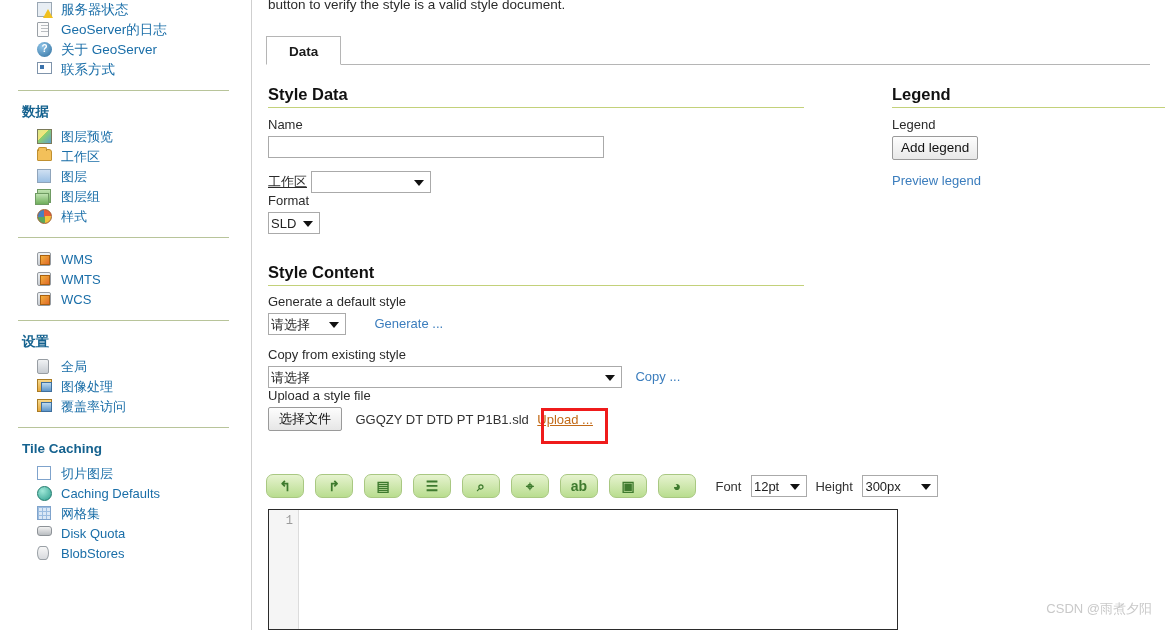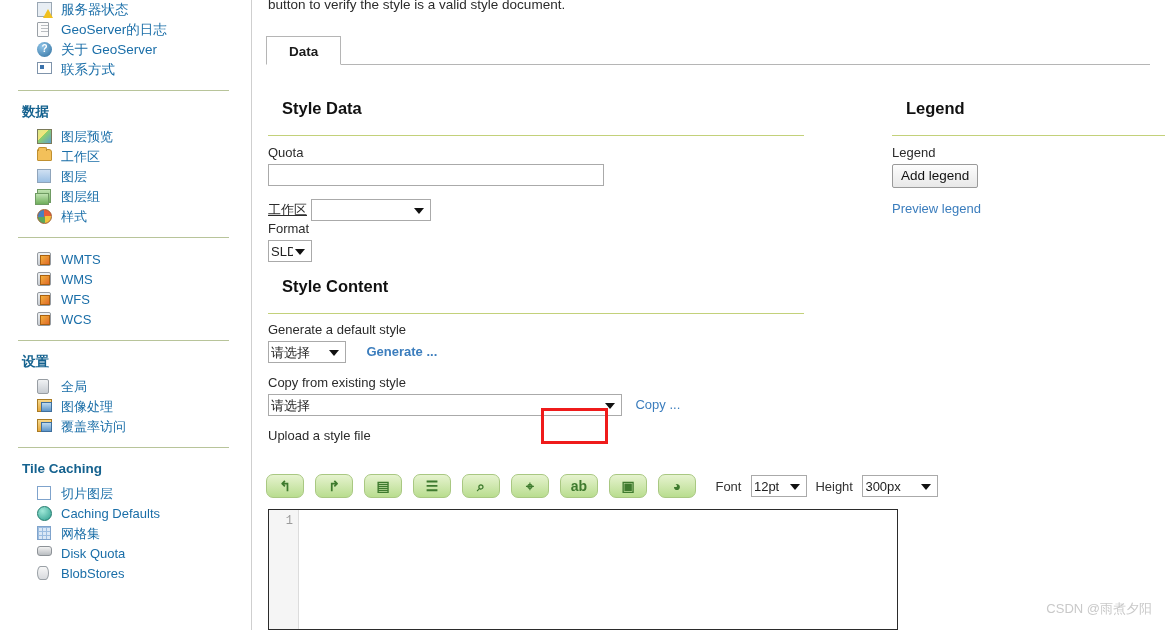--- a/index.html
+++ b/index.html
@@ -111,21 +111,21 @@
   .tab {
     position:absolute; left:0; top:0; height:29px;
     padding: 0 22px; line-height:29px;
     font-size:13.5px; font-weight:bold; color:#1a1a1a;
     background:#fff; border:1px solid #b5b5b5; border-bottom:1px solid #fff;
     z-index:2;
   }
 
   
   .sec-title {
-    font-size:16.5px; font-weight:bold; color:#111; margin:14px;
+    font-size:16.5px; font-weight:bold; color:#111; margin:0;
     padding-bottom:3px; line-height:20px;
   }
   .sec-rule { height:0; border-bottom:1px solid #c3d17a; }
 
   .fld-label { font-size:13px; color:#2b2b2b; margin:0 0 3px 0; line-height:16px; }
   .fld-label.link { color:#2b2b2b; text-decoration:underline; display:inline-block; }
 
   input.text {
     width:336px; height:22px; border:1px solid #aaaaaa; background:#fff;
     font-size:13px; padding:0 4px; font-family:"Liberation Sans",sans-serif;
@@ -275,33 +275,27 @@
             </li>
           </ul>
         </div>
         <div class="group">
           <div class="divider"></div>
           <ul class="nav-list">
             <li class="nav-item">
               <span class="ico">
                 <span class="ic-service" style="position:absolute;left:0;top:0;"></span>
               </span>
+              <span class="lbl">WMS</span>
+            </li>
+            <li class="nav-item">
+              <span class="ico">
+                <span class="ic-service" style="position:absolute;left:0;top:0;"></span>
+              </span>
               <span class="lbl">WMTS</span>
-            </li>
-            <li class="nav-item">
-              <span class="ico">
-                <span class="ic-service" style="position:absolute;left:0;top:0;"></span>
-              </span>
-              <span class="lbl">WMS</span>
-            </li>
-            <li class="nav-item">
-              <span class="ico">
-                <span class="ic-service" style="position:absolute;left:0;top:0;"></span>
-              </span>
-              <span class="lbl">WFS</span>
             </li>
             <li class="nav-item">
               <span class="ico">
                 <span class="ic-service" style="position:absolute;left:0;top:0;"></span>
               </span>
               <span class="lbl">WCS</span>
             </li>
           </ul>
         </div>
         <div class="group">
@@ -374,73 +368,78 @@
 
     <div class="tabrow">
       <div class="tab">Data</div>
     </div>
 
     <div style="position:absolute;left:16px;top:84px;width:536px;">
       <div class="sec-title">Style Data</div>
       <div class="sec-rule"></div>
 
       <div style="margin-top:9px;">
-        <div class="fld-label">Quota</div>
+        <div class="fld-label">Name</div>
         <input class="text" type="text" value="" style="">
       </div>
 
       <div style="margin-top:13px;">
         <div class="fld-label link">工作区</div>
         <div class="selwrap">
           <select class="sel" style="width:120px;">
             <option></option>
           </select>
           <span class="carat"></span>
         </div>
       </div>
 
       <div style="">
         <div class="fld-label">Format</div>
         <div class="selwrap">
-          <select class="sel" style="width:44px;padding-right:18px;">
+          <select class="sel" style="width:52px;padding-right:18px;">
             <option>SLD</option>
           </select>
           <span class="carat"></span>
         </div>
       </div>
     </div>
 
     <div style="position:absolute;left:16px;top:262px;width:536px;">
       <div class="sec-title">Style Content</div>
       <div class="sec-rule"></div>
 
       <div style="margin-top:8px;">
         <div class="fld-label">Generate a default style</div>
         <div class="selwrap">
           <select class="sel" style="width:78px;padding-right:20px;">
             <option>请选择</option>
           </select>
           <span class="carat"></span>
         </div>
-        <a class="lnk" href="#" style="margin-left:16px;font-weight:bold;">Generate ...</a>
+        <a class="lnk" href="#" style="margin-left:24px;">Generate ...</a>
       </div>
 
       <div style="margin-top:12px;">
         <div class="fld-label">Copy from existing style</div>
         <div class="selwrap">
           <select class="sel" style="width:354px;padding-right:20px;">
             <option>请选择</option>
           </select>
           <span class="carat"></span>
         </div>
         <a class="lnk" href="#" style="margin-left:9px;">Copy ...</a>
       </div>
 
-      <div style="margin-top:12px;">
+      <div style="">
         <div class="fld-label">Upload a style file</div>
+        <div style="margin-top:2px;white-space:nowrap;">
+          <span class="btnfile">选择文件</span>
+          <span class="filename">GGQZY DT DTD PT P1B1.sld</span>
+          <a class="upload-link" href="#" style="margin-left:4px;">Upload ...</a>
+        </div>
       </div>
     </div>
 
     <div class="redbox" style="left:289px;top:408px;width:67px;height:36px;"></div>
 
     <div style="position:absolute;left:640px;top:84px;width:273px;">
       <div class="sec-title">Legend</div>
       <div class="sec-rule"></div>
       <div style="margin-top:9px;">
         <div class="fld-label">Legend</div>

